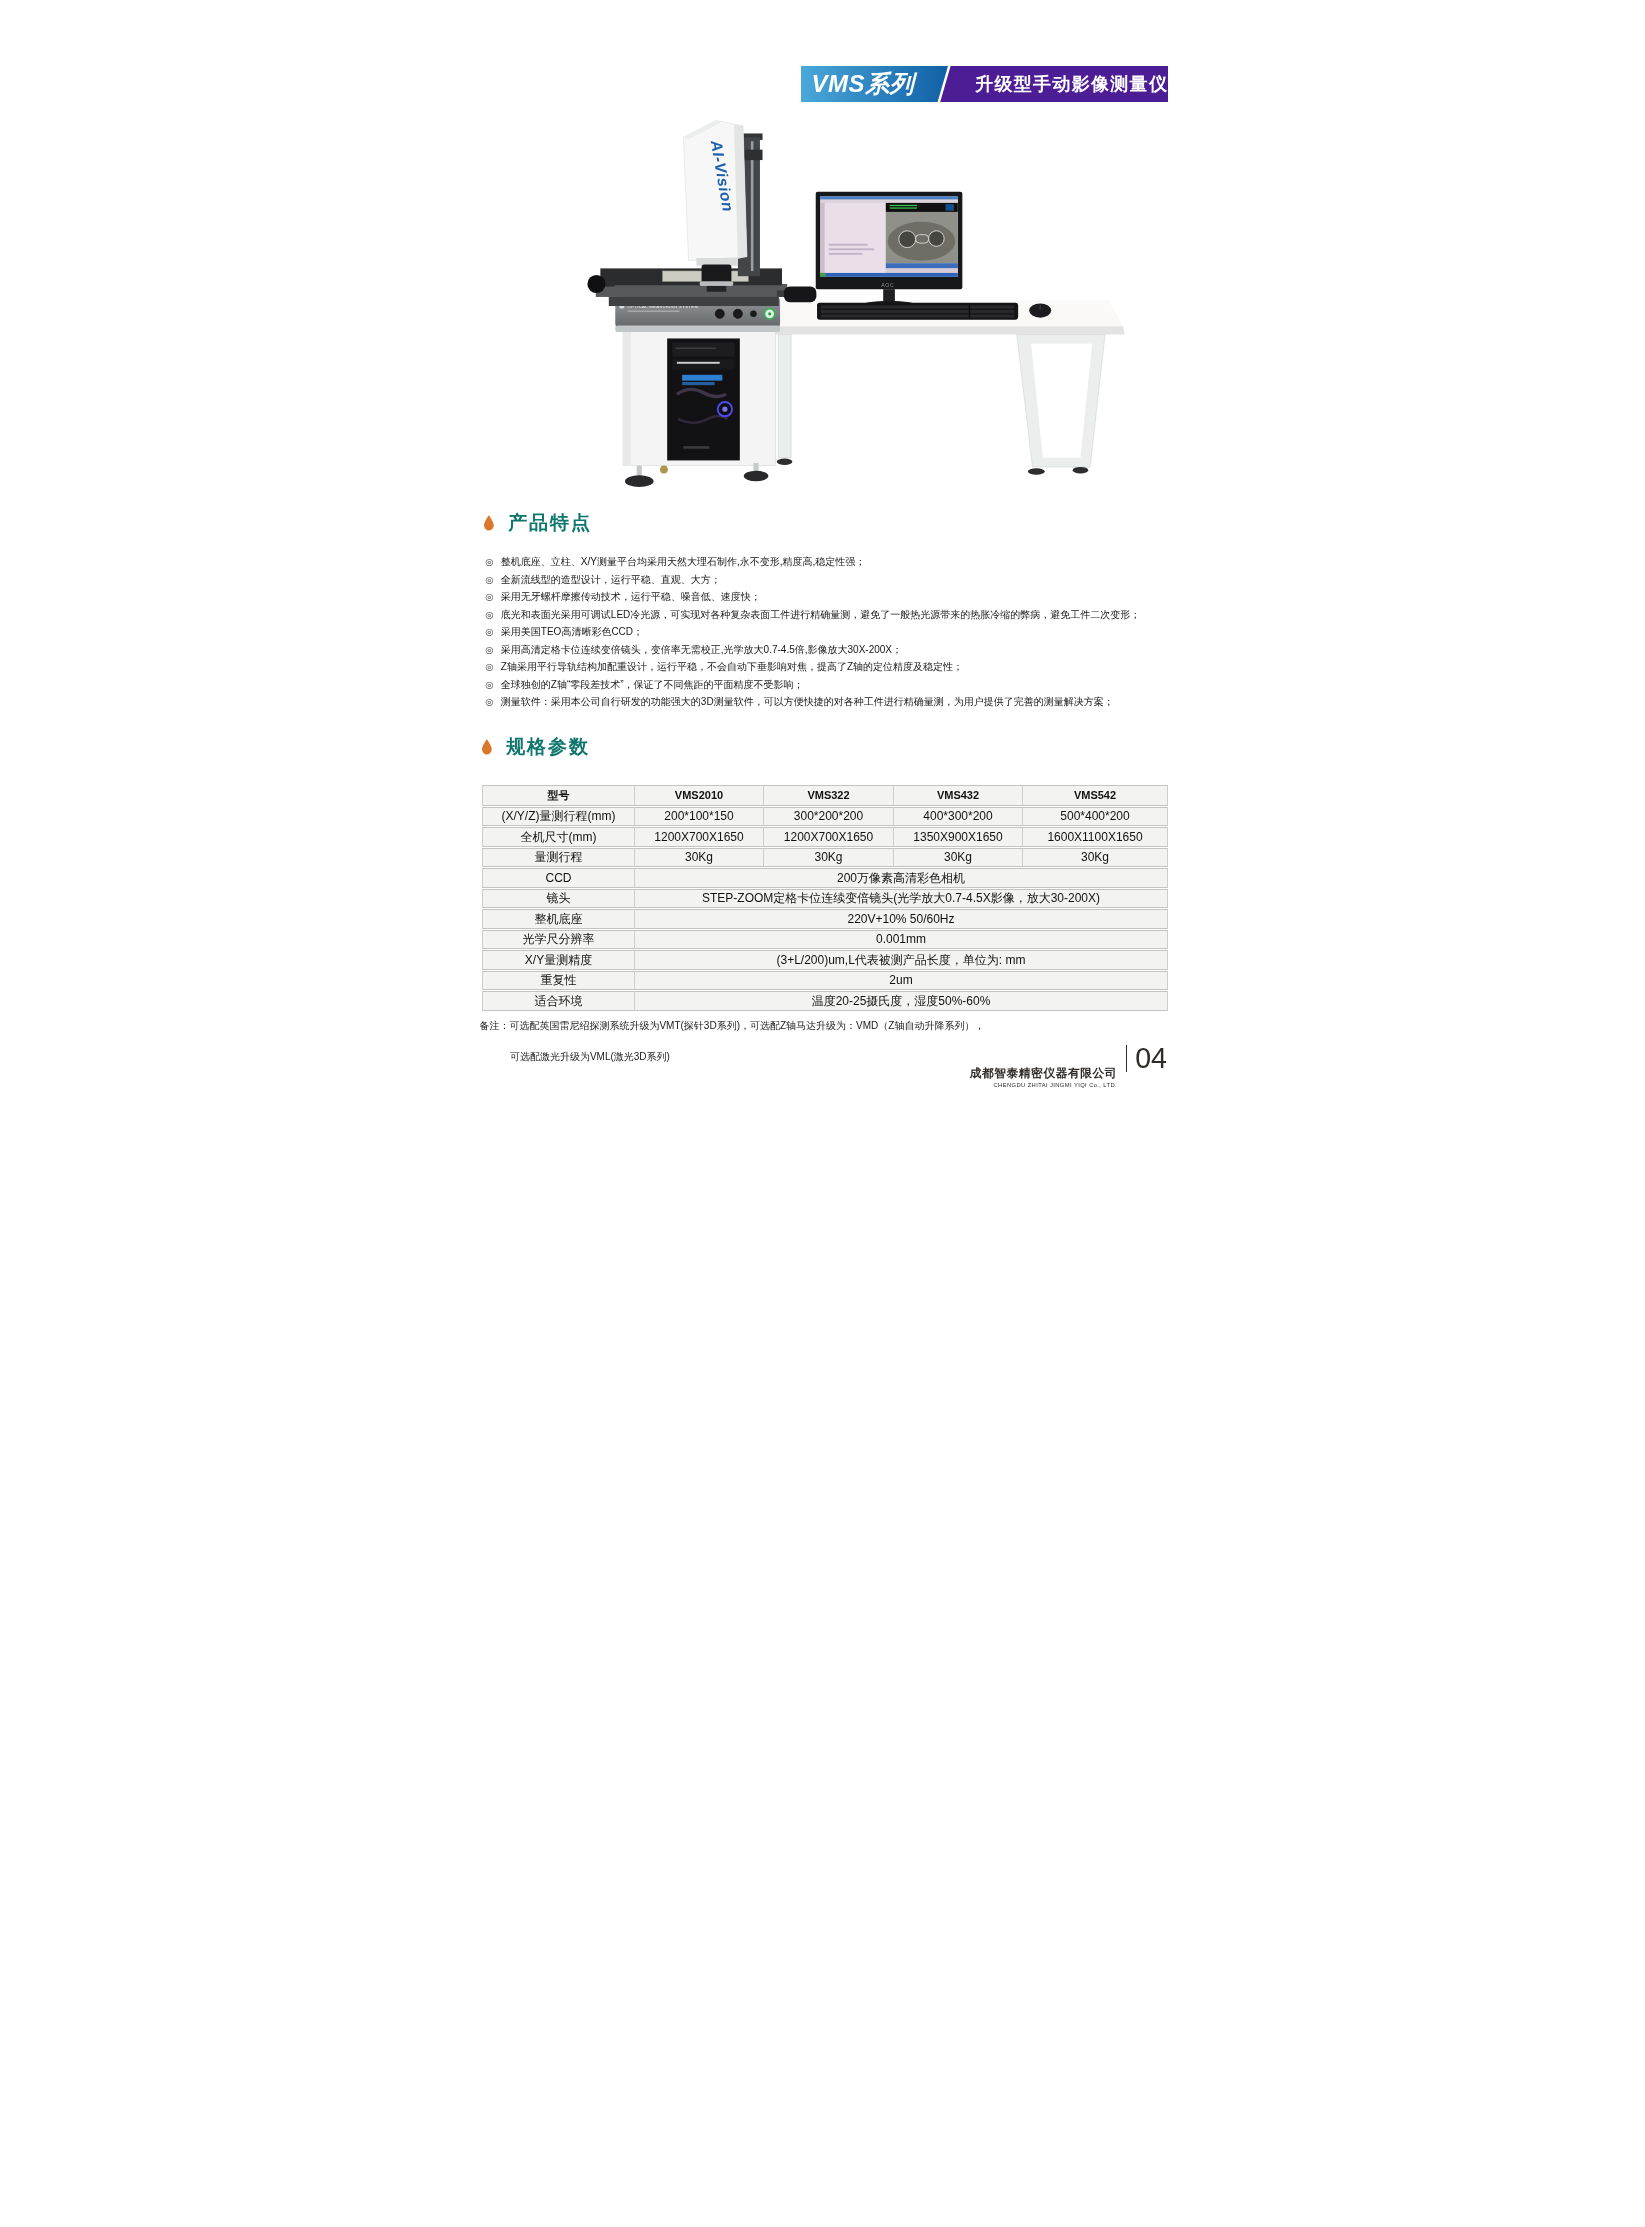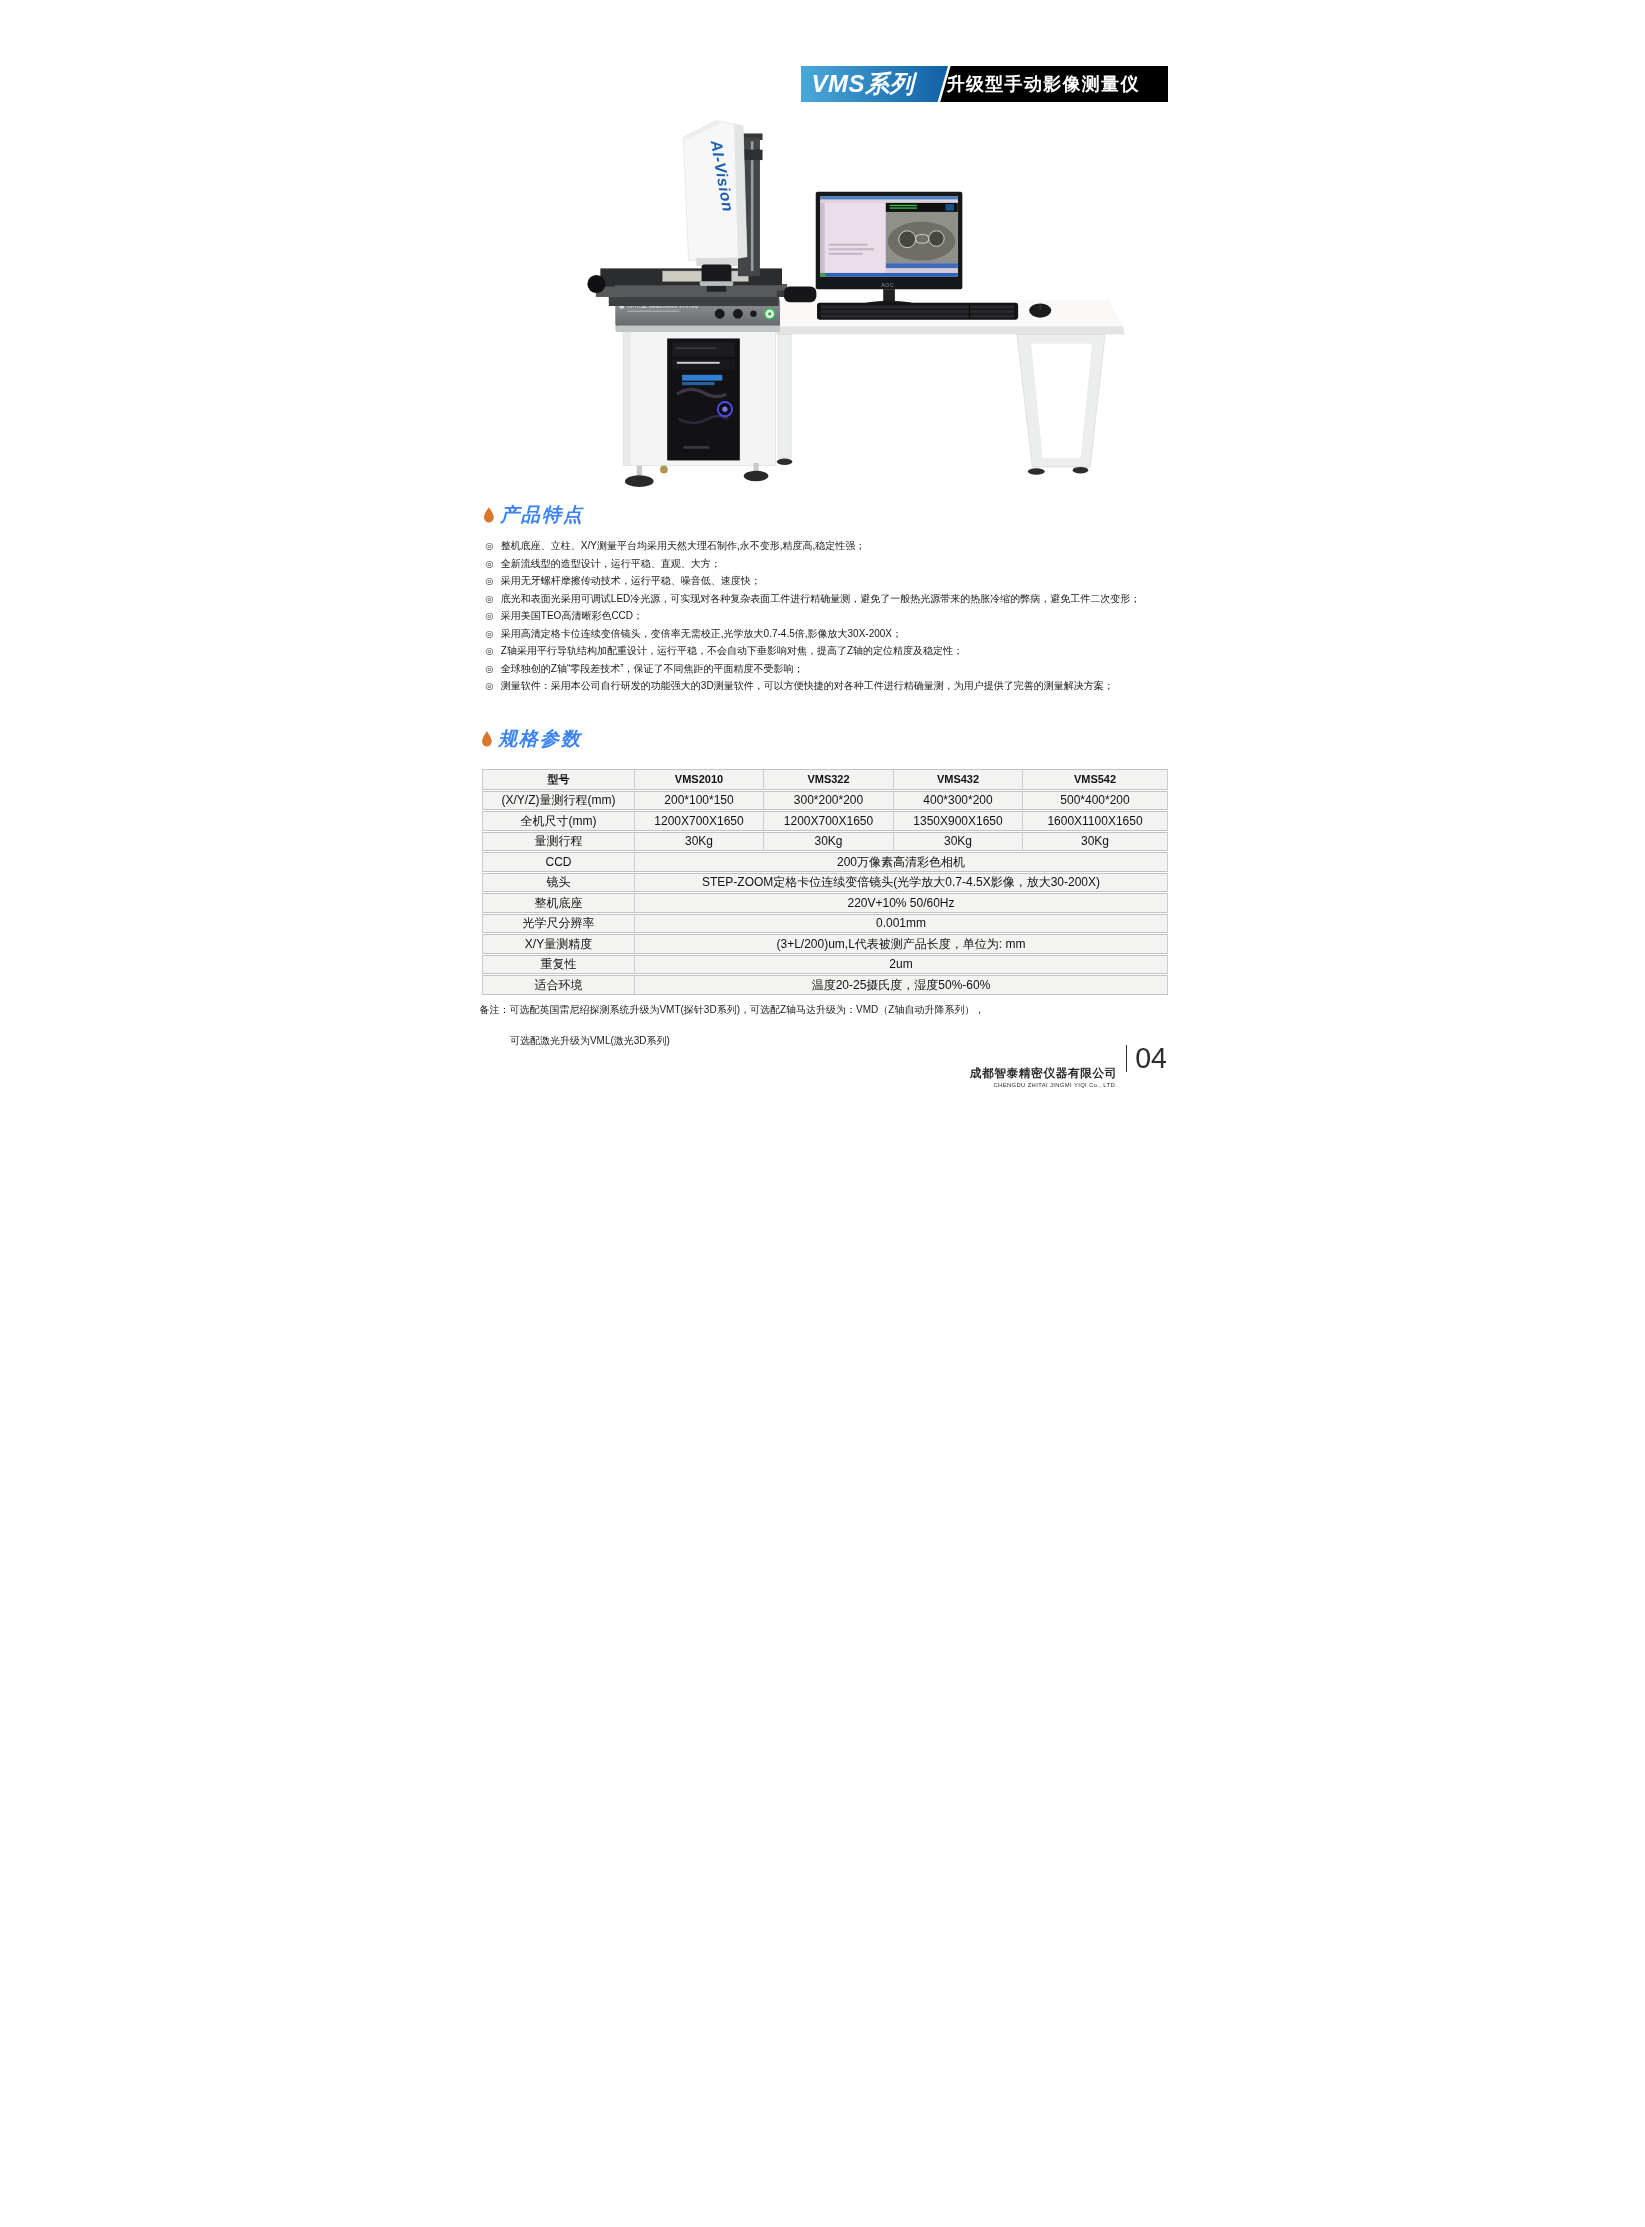--- a/index.html
+++ b/index.html
@@ -5,31 +5,31 @@
   html,body{margin:0;padding:0;background:#ffffff;}
   .page{position:relative;width:823px;height:1114px;margin:0 auto;background:#fff;
         font-family:"Liberation Sans","DejaVu Sans",sans-serif;color:#141414;overflow:hidden;}
 
   
   .hdr{position:absolute;top:66px;left:390px;height:36px;display:flex;}
   .hdr-blue{width:147px;background:linear-gradient(90deg,#4aa8da,#1160a5);
             clip-path:polygon(0 0,100% 0,calc(100% - 10.4px) 100%,0 100%);
             display:flex;align-items:center;padding-left:10.4px;box-sizing:border-box;}
   .hdr-blue span{color:#fff;font-size:24px;font-weight:bold;font-style:italic;letter-spacing:0.6px;}
-  .hdr-gray{width:228px;background:#000000;margin-left:-7.8px;
+  .hdr-gray{width:228px;background:#4c1d95;margin-left:-7.8px;
             clip-path:polygon(10.4px 0,100% 0,100% 100%,0 100%);
-            display:flex;align-items:center;justify-content:flex-start;box-sizing:border-box;padding-left:6.5px;}
+            display:flex;align-items:center;justify-content:flex-end;box-sizing:border-box;padding-left:6.5px;}
   .hdr-gray span{color:#fff;font-size:18px;font-weight:600;letter-spacing:1.3px;}
 
   
   .machine{position:absolute;left:175px;top:114px;width:597px;height:386px;}
 
   
   .sec-head{display:flex;align-items:center;gap:6.5px;}
-  .sec-head h2{margin:0;color:#3b82f6;font-size:19px;font-weight:bold;letter-spacing:1.9px;font-style:italic;}
+  .sec-head h2{margin:8px;color:#0f766e;font-size:19px;font-weight:bold;letter-spacing:1.9px;}
   .drop{width:9.7px;height:15.6px;flex:0 0 auto;}
 
   
   .features{position:absolute;left:73px;top:502px;width:694px;}
   .features ul{list-style:none;margin:11px 0 0 1.3px;padding:0;}
   .features li{display:flex;gap:7.1px;font-size:10px;line-height:13px;margin-bottom:4.5px;color:#161616;}
   .blt{color:#3c3c3c;font-size:9.7px;flex:0 0 auto;}
 
   
   .specs{position:absolute;left:71px;top:726px;width:733px;}

